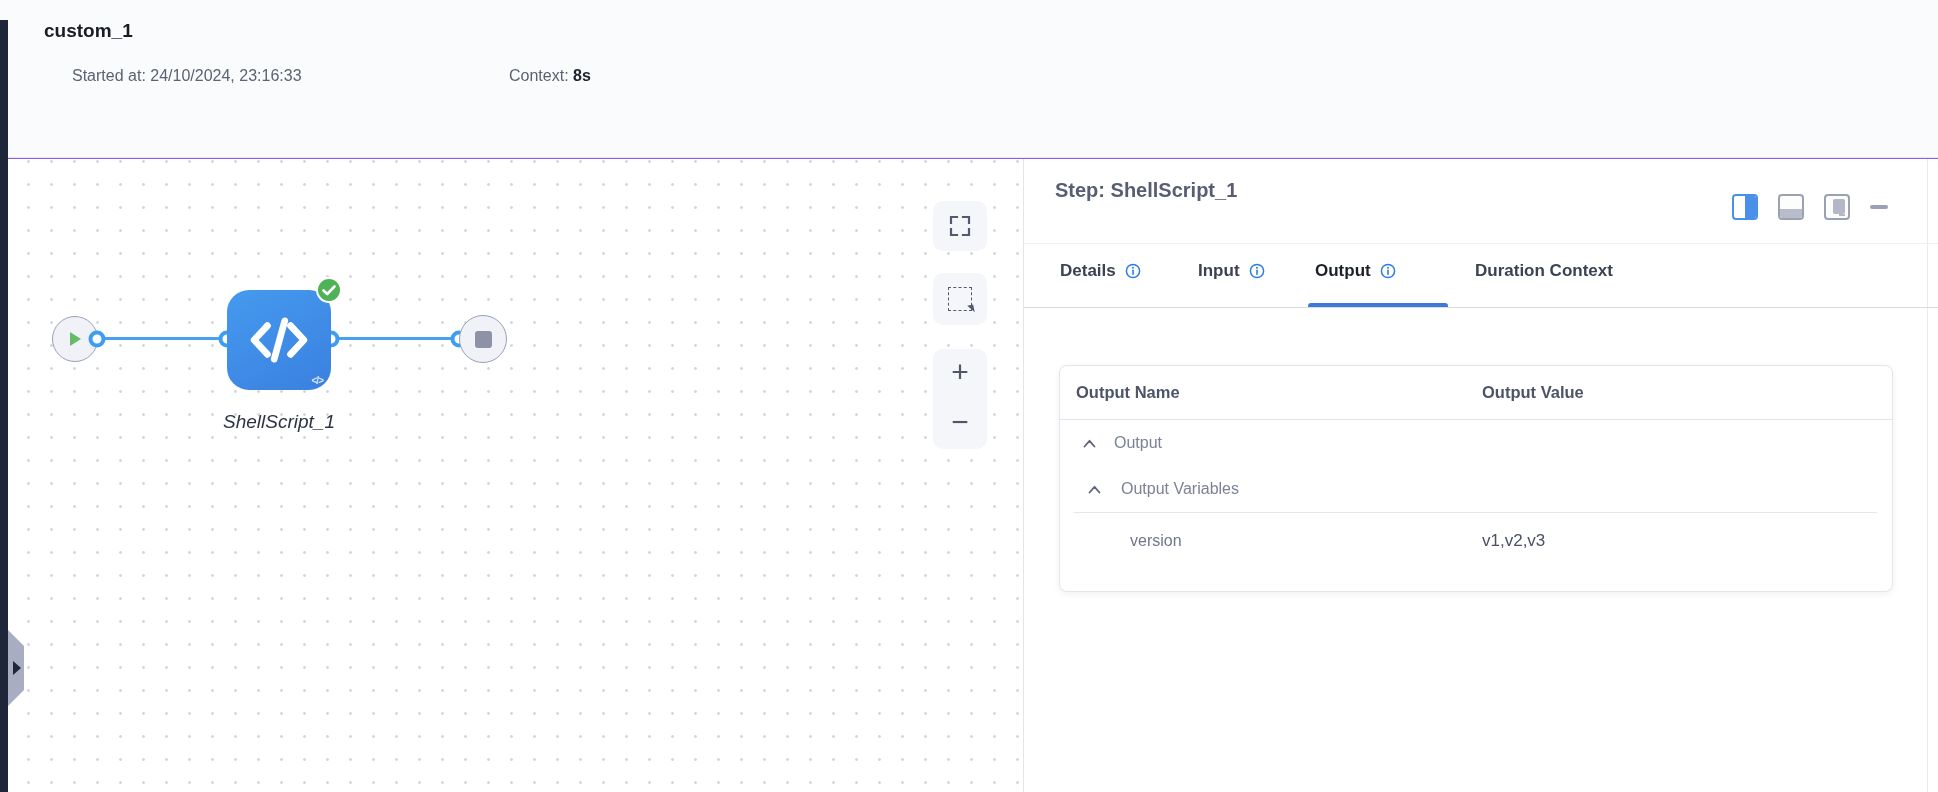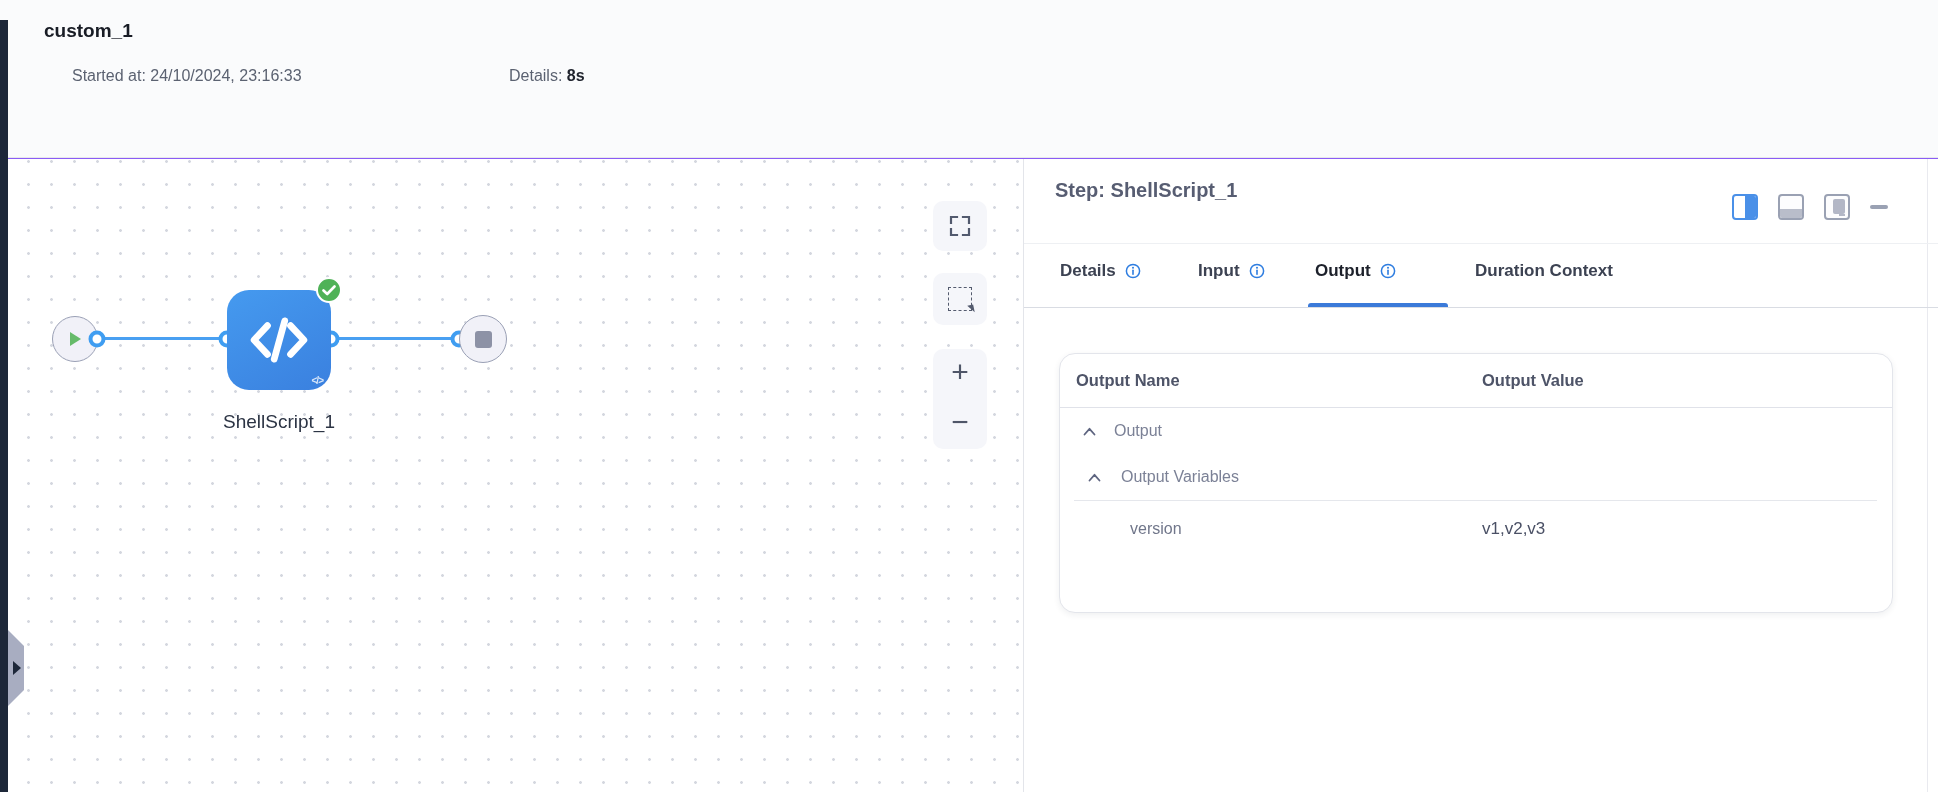--- a/index.html
+++ b/index.html
@@ -35,21 +35,21 @@
   .end-square { width:17px; height:17px; background:#8d92a6; border-radius:3px; }
 
   .step-node { position:absolute; left:219px; top:131px; width:104px; height:100px; border-radius:22px;
     background:linear-gradient(150deg,#459aef 0%, #3a80df 100%); cursor:pointer;
     display:flex; align-items:center; justify-content:center; }
   .node-mini-code { position:absolute; right:8px; bottom:4px; font-size:10px; font-weight:700;
     color:rgba(255,255,255,.8); letter-spacing:-1px; }
   .status-badge { position:absolute; left:308px; top:118px; width:26px; height:26px; border-radius:50%;
     background:#4fb257; border:2.5px solid #fff; display:flex; align-items:center; justify-content:center; }
   .node-label { position:absolute; left:169px; top:252px; width:204px; text-align:center;
-    font-size:19px; color:#2c3444; }
+    font-size:19px; color:#2c3444;font-style:italic; }
 
   .canvas-ctrl { position:absolute; left:925px; width:54px; background:#f5f6fa; border-radius:10px;
     display:flex; align-items:center; justify-content:center; cursor:pointer; }
   .ctrl-expand { top:42px; height:50px; }
   .ctrl-marquee { top:114px; height:52px; }
   .ctrl-zoom { top:190px; height:100px; flex-direction:column; justify-content:space-between; padding:10px 0 14px; }
   .marquee-box { width:24px; height:24px; border:1.6px dashed #545b6e; position:relative; }
   .marquee-box::after { content:""; position:absolute; right:-3px; bottom:-3px; width:0; height:0;
     border-left:6px solid transparent; border-top:8px solid #545b6e; transform:rotate(-12deg); }
   .zoom-glyph { font-size:30px; font-weight:300; color:#4f5668; line-height:26px; }
@@ -75,22 +75,22 @@
   .tabs-border { position:absolute; left:0; top:148px; width:100%; height:1px; background:#d9dce3; }
   .tab { position:absolute; top:102px; display:flex; align-items:center; gap:9px; cursor:pointer;
     font-size:17px; font-weight:600; color:#3c4252; }
   .tab-details { left:36px; } .tab-input { left:174px; } .tab-output { left:291px; color:#1d212b; font-weight:700; }
   .tab-exec { left:451px; }
   .tab-underline { position:absolute; left:284px; top:144px; width:140px; height:5px;
     background:#3b7ad9; border-radius:3px 3px 0 0; }
   .info-ic { width:16px; height:16px; flex:0 0 auto; }
 
   
-  .card { position:absolute; left:35px; top:194px; width:834px; height:260px; background:#fff;
-    border:1px solid #e3e5eb; border-radius:16px; box-shadow:0 2px 6px rgba(31,37,56,.07); overflow:hidden; }
+  .card { position:absolute; left:35px; top:206px; width:834px; height:227px; background:#fff;
+    border:1px solid #e3e5eb; border-radius:8px; box-shadow:0 2px 6px rgba(31,37,56,.07); overflow:hidden; }
   .t-row { display:grid; grid-template-columns:422px 1fr; align-items:center; }
   .t-head { height:54px; border-bottom:1px solid #e0e2e9; }
   .t-head .cell { font-size:16.5px; font-weight:700; color:#4e5468; }
   .t-head .c1 { padding-left:16px; }
   .t-group { height:46px; }
   .g-cell { display:flex; align-items:center; gap:18px; font-size:16px; color:#7b8196; }
   .g1 { padding-left:23px; } .g2 { padding-left:28px;gap:20px; }
   .chev-btn { display:flex; align-items:center; cursor:pointer; }
   .t-leaf { height:55px; }
   .t-leaf .c1 { padding-left:70px; font-size:16px; color:#70768a; }
@@ -103,21 +103,21 @@
 <div id="app">
 
   <div class="top-header">
     <div class="run-title">custom_1</div>
     <div class="meta-started">
       <span>Started at:</span>
       <span> </span>
       <span>24/10/2024, 23:16:33</span>
     </div>
     <div class="meta-duration">
-      <span>Details:</span>
+      <span>Context:</span>
       <span> </span>
       <b>8s</b>
     </div>
   </div>
 
   <div class="left-rail"></div>
   <div class="rail-handle">
     <svg width="16" height="76" viewBox="0 0 16 76">
       <polygon points="0,0 16,16 16,60 0,76" fill="#a8adc1"></polygon>
       <polygon points="5,31 13,38 5,45" fill="#1d2739"></polygon>

